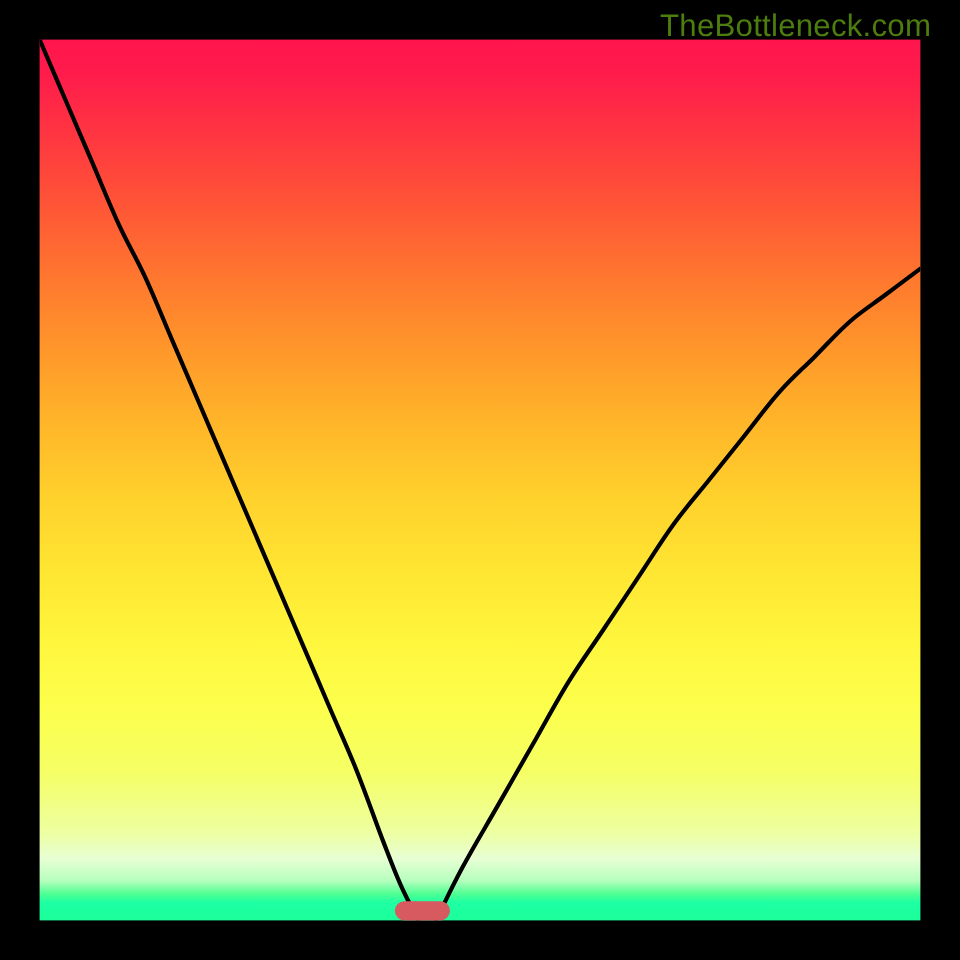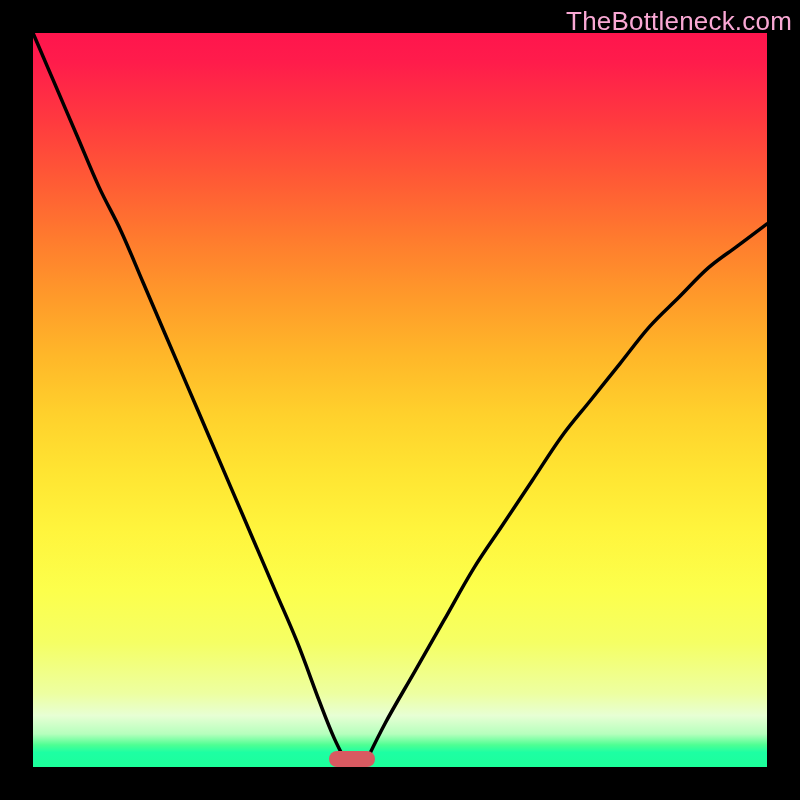--- a/index.html
+++ b/index.html
@@ -54,22 +54,22 @@
     height: 734px;
   }
   .marker {
     position: absolute;
     background: #d85a61;
     border-radius: 999px;
   }
   .watermark {
     position: absolute;
     top: 6px;
-    right: 8px;
-    color: #f9a8d4;
+    right: 24px;
+    color: #4d7c0f;
     font-size: 26px;
     font-weight: 500;
     letter-spacing: 0.2px;
   }
 </style>
 </head>
 <body>
 
 <div class="frame">
 

